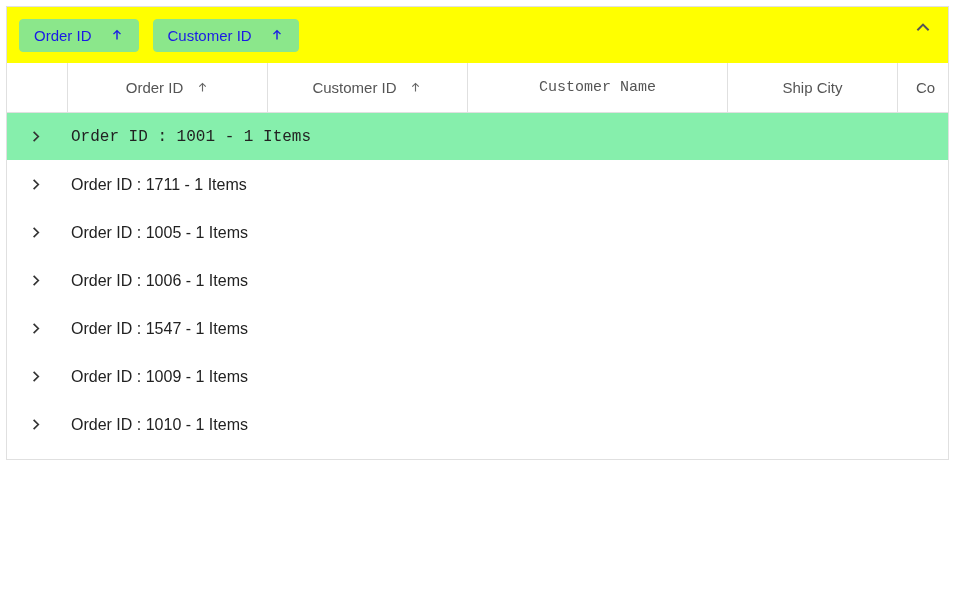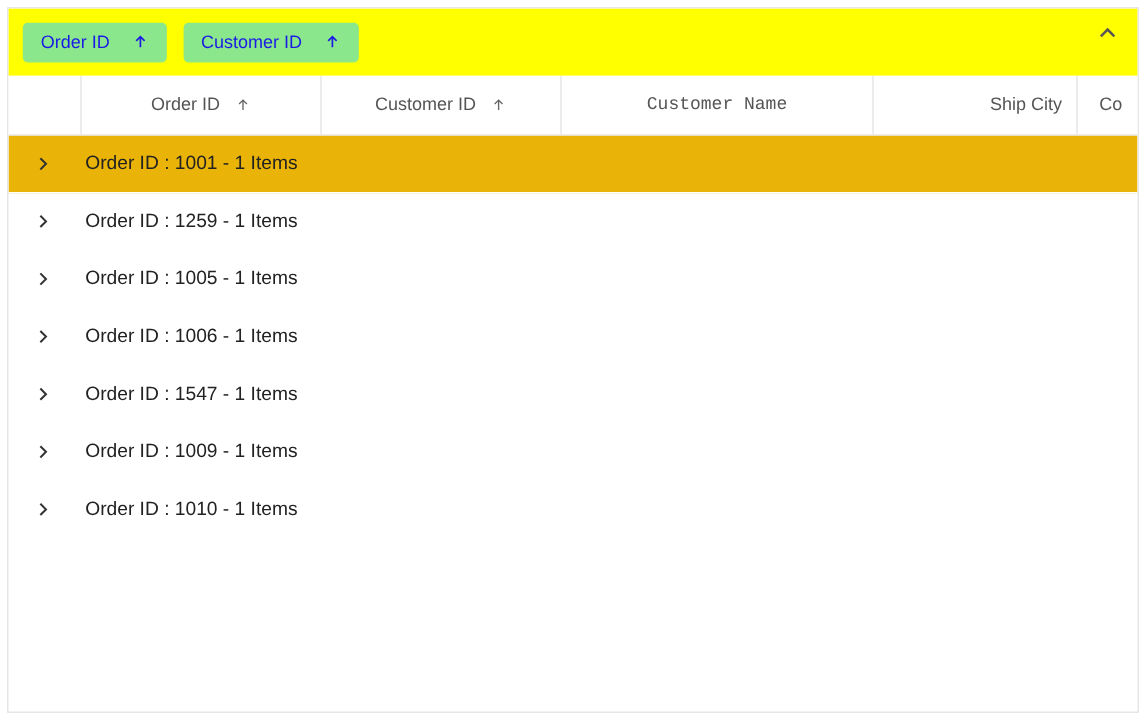--- a/index.html
+++ b/index.html
@@ -8,21 +8,21 @@
       font-size: 14px;
       color: #333;
       width: 955px;
       height: 604px;
       overflow: hidden;
       background: #fff;
     }
     .grid-container {
       border: 1px solid #e0e0e0;
       margin: 6px;
-      height: 588px;
+      height: 454px;
       overflow: hidden;
     }
     .group-drop-area {
       background: #ffff00;
       padding: 10px 12px;
       display: flex;
       align-items: center;
       gap: 14px;
       position: relative;
       height: 56px;
@@ -71,39 +71,40 @@
       justify-content: center;
       padding: 0 12px;
       border-left: 1px solid #e0e0e0;
       gap: 12px;
       flex-shrink: 0;
     }
     .col-header:first-of-type { border-left: none; }
     .col-orderid { width: 200px; }
     .col-customerid { width: 200px; }
     .col-customername { width: 260px; font-family: Liberation Mono, monospace; }
-    .col-shipcity { width: 170px; justify-content: flex-end; }
+    .col-shipcity { width: 170px; }
     .col-country { width: 60px; justify-content: flex-start; padding-left: 18px; }
     .header-sort-icon {
       width: 14px; height: 14px; color: #666;
       display: inline-flex; align-items: center; justify-content: center;
     }
     .group-rows {
       overflow: hidden;
     }
     .group-row {
       display: flex;
       align-items: center;
       height: 48px;
       border-bottom: 1px solid #fff;
       font-size: 16px;
       color: #222;
     }
     .group-row.active {
-      background: #eab308;
+      background: #86efac;
+      font-family: Liberation Mono, monospace;
     }
     .expand-cell {
       width: 56px;
       display: flex;
       align-items: center;
       justify-content: center;
       flex-shrink: 0;
       cursor: pointer;
     }
     .chevron-right {
@@ -188,21 +189,21 @@
         <div class="group-caption">Order ID : 1001 - 1 Items</div>
       </div>
       <div class="group-row">
         <div class="expand-cell">
           <span class="chevron-right">
             <svg viewBox="0 0 16 16" width="15" height="15" fill="none" stroke="currentColor" stroke-width="1.8">
               <path d="M6 3 L11 8 L6 13"></path>
             </svg>
           </span>
         </div>
-        <div class="group-caption">Order ID : 1259 - 1 Items</div>
+        <div class="group-caption">Order ID : 1711 - 1 Items</div>
       </div>
       <div class="group-row">
         <div class="expand-cell">
           <span class="chevron-right">
             <svg viewBox="0 0 16 16" width="15" height="15" fill="none" stroke="currentColor" stroke-width="1.8">
               <path d="M6 3 L11 8 L6 13"></path>
             </svg>
           </span>
         </div>
         <div class="group-caption">Order ID : 1005 - 1 Items</div>

